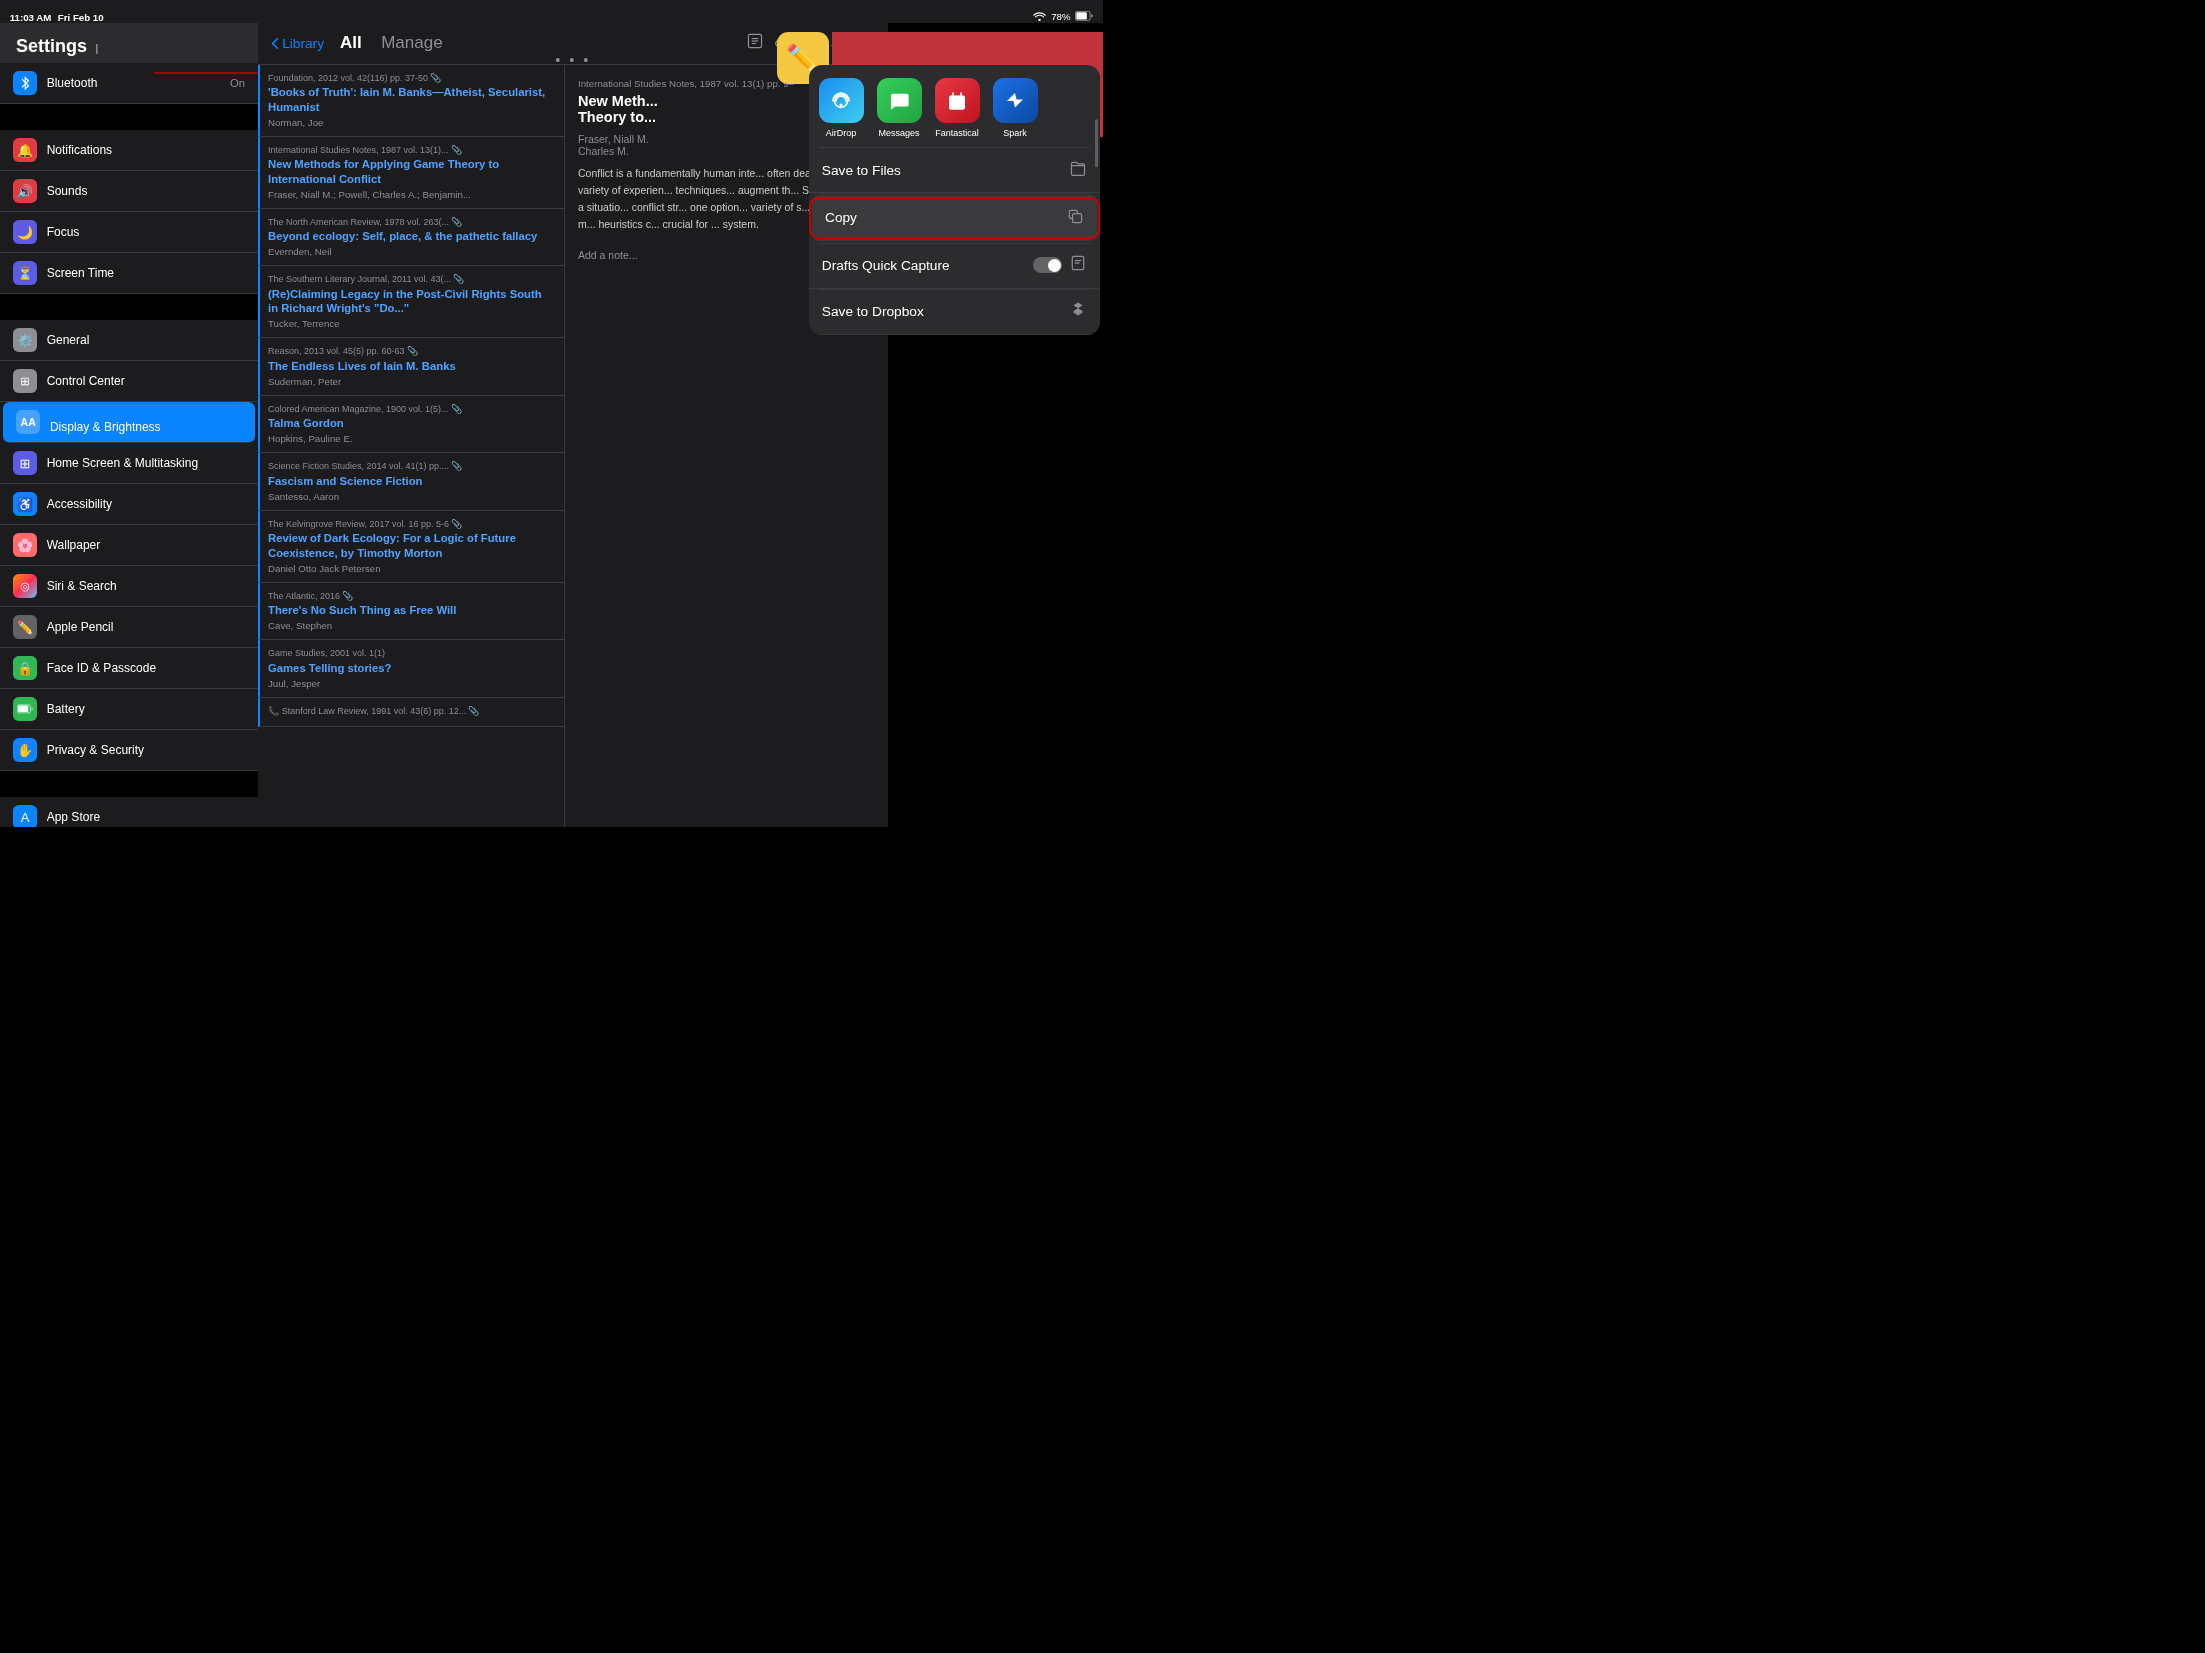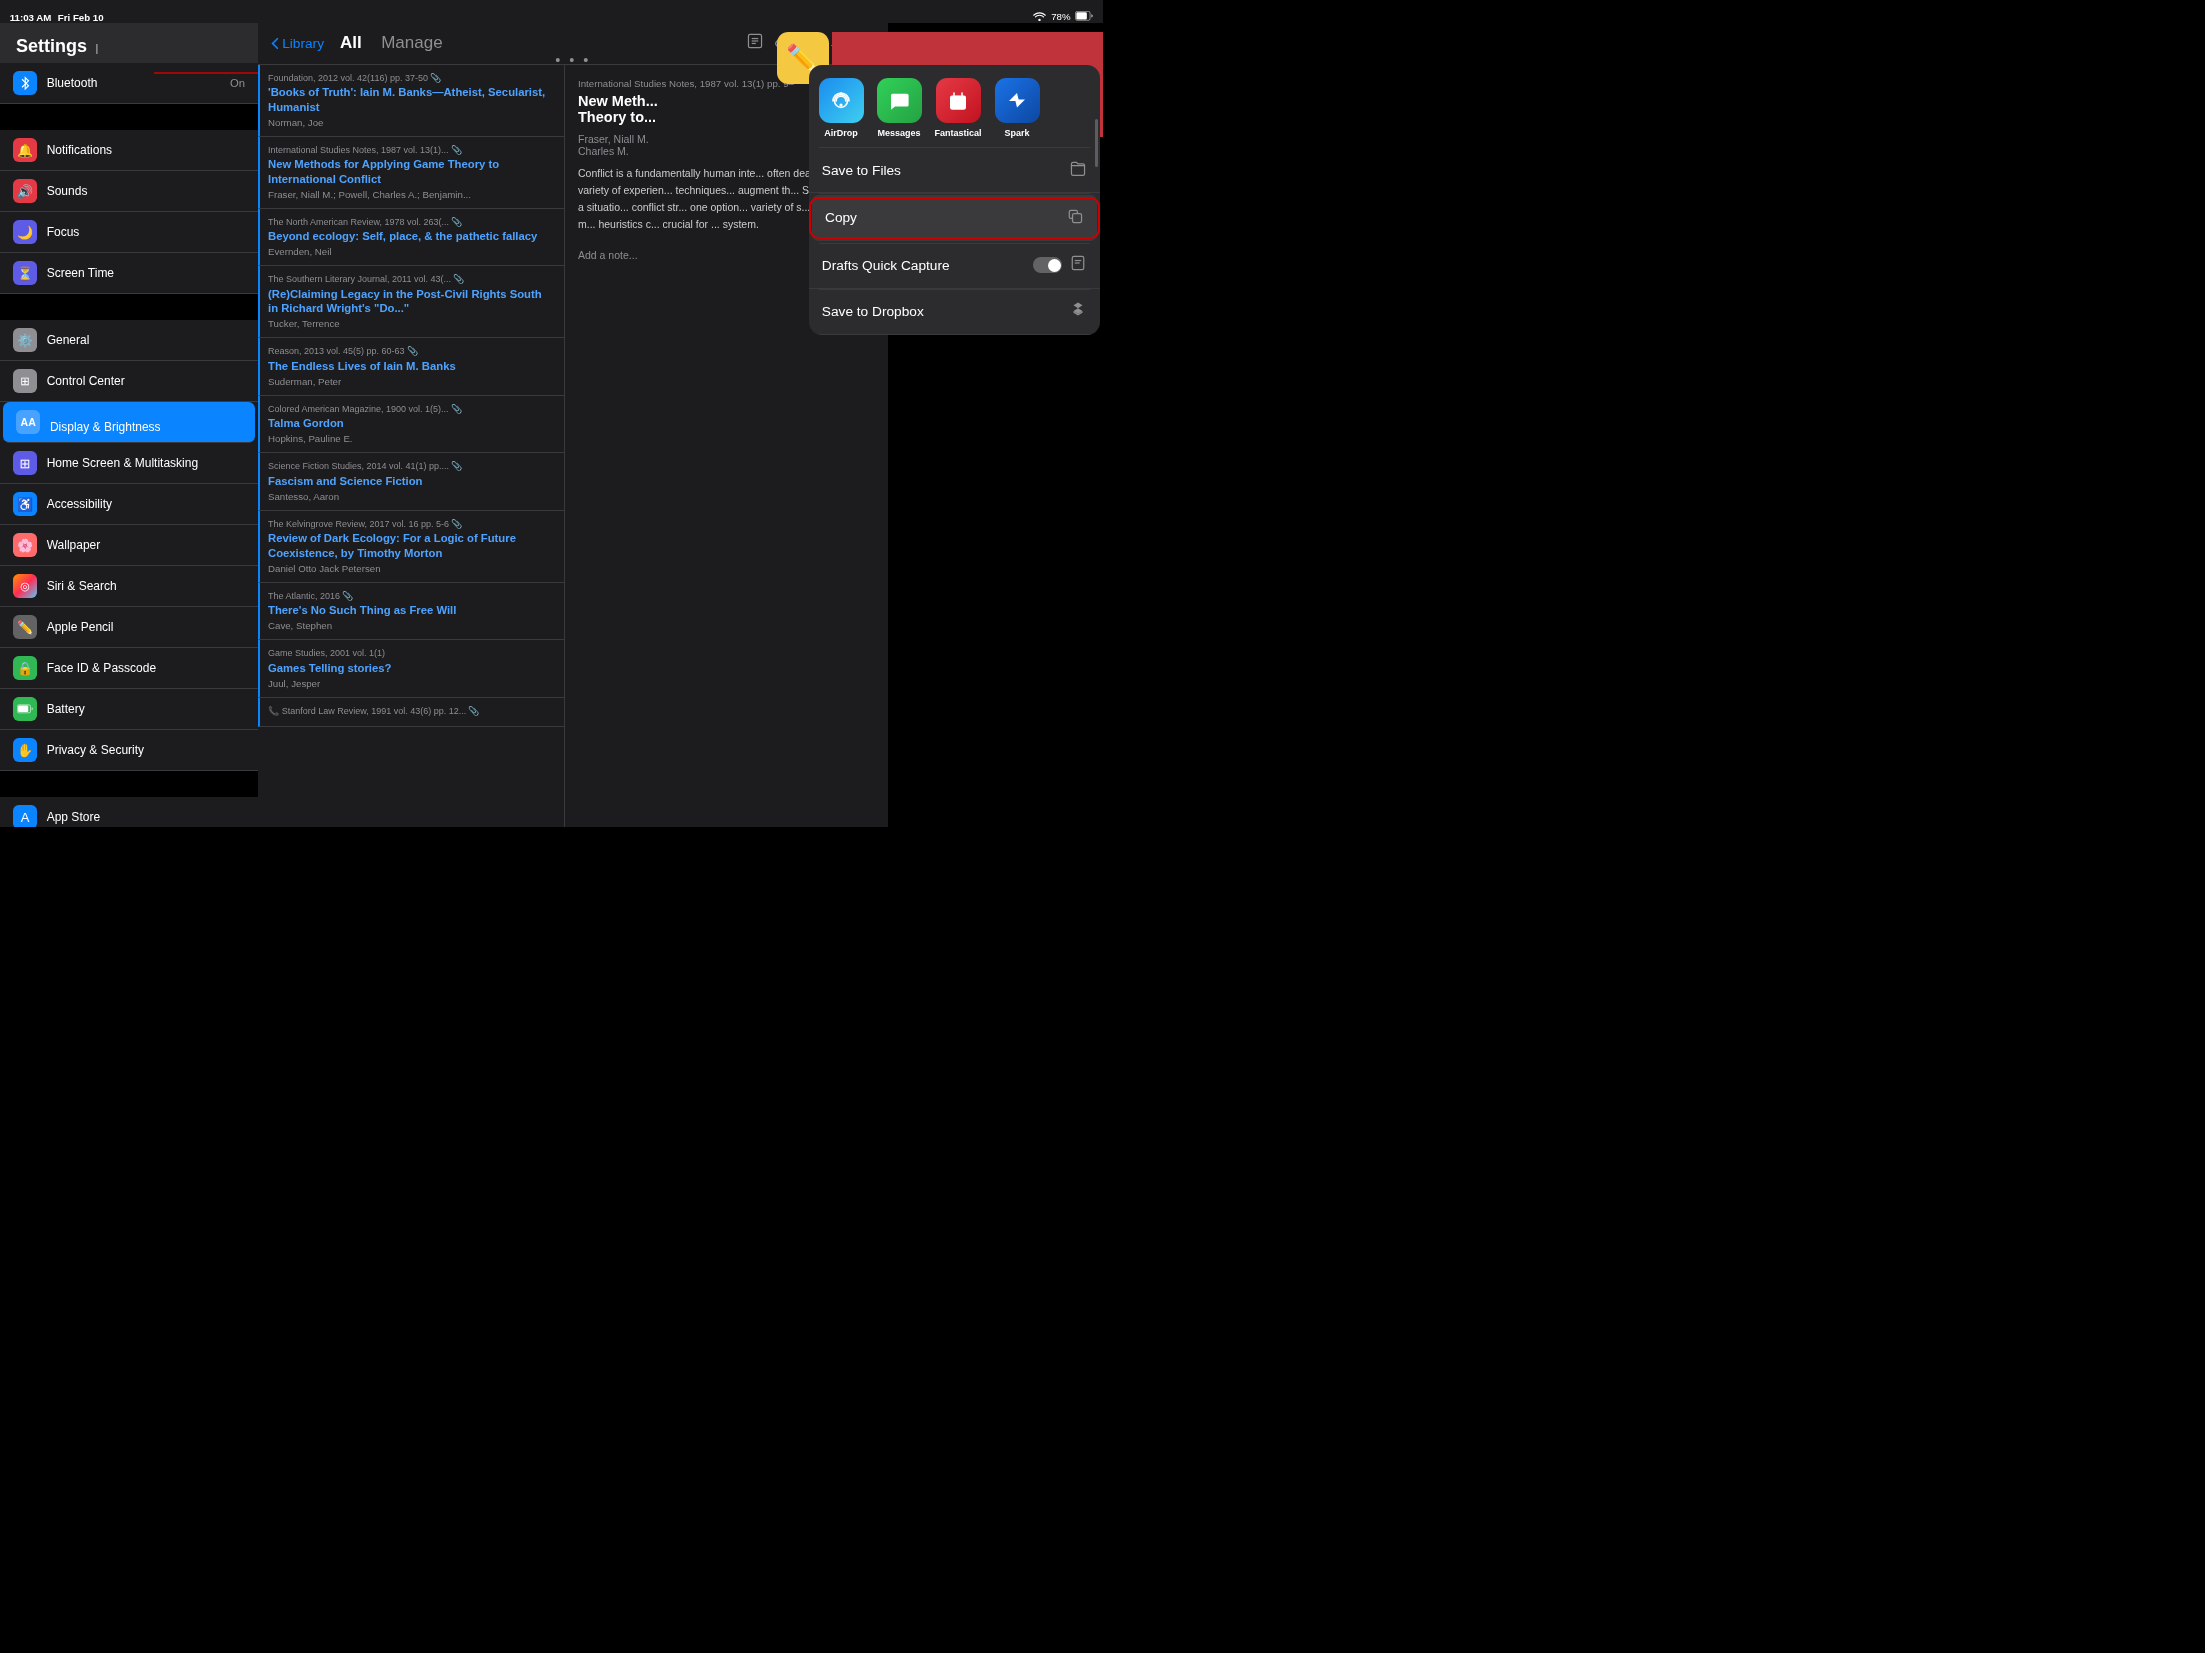--- a/index.html
+++ b/index.html
@@ -245,21 +245,20 @@
       border-radius: 11.3px;
       display: flex;
       align-items: center;
       justify-content: center;
       font-size: 22.6px;
     }
     .share-app-label {
       font-size: 9px;
       color: #fff;
       text-align: left;
-      font-weight: bold;
     }
     .share-divider {
       height: 0.4px;
       background: #3a3a3c;
       margin: 0 9.7px;
     }
     .share-action-item {
       display: flex;
       align-items: center;
       padding: 11.3px 13px;

